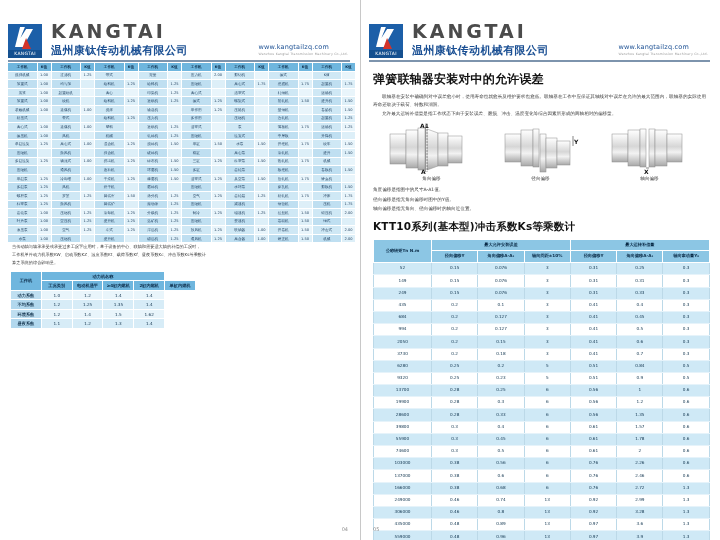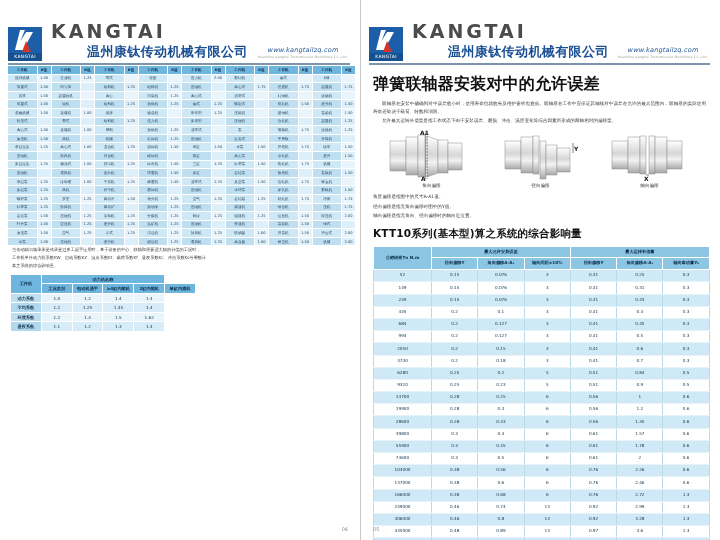--- a/index.html
+++ b/index.html
@@ -34,35 +34,35 @@
     position: absolute; bottom: 0; left: 0; right: 0; height: 8px;
     background: #15508f; color: #fff; font-size: 4.5px; line-height: 8px;
     text-align: center; letter-spacing: .3px;
   }
   .brand-words { margin-left: 9px; flex: 1 1 auto; }
   .brand-en {
     font-size: 19px; font-weight: bold; letter-spacing: 3px;
     color: #4b4b4b; line-height: 1;
   }
   .brand-cn {
-    font-size: 13px; font-weight: bold; color: #1a4f93;
-    margin-top: 2px; letter-spacing: .4px; margin-left: 36px;
-  }
-  .brand-right { text-align: center; padding-bottom: 2px; font-style: italic; }
+    font-size: 11px; font-weight: bold; color: #1a4f93;
+    margin-top: 2px; letter-spacing: .4px;
+  }
+  .brand-right { text-align: left; padding-bottom: 2px; }
   .brand-url { font-size: 6.5px; color: #1a4f93; letter-spacing: .2px; }
   .brand-sub { font-size: 3.2px; color: #9a9a9a; letter-spacing: .2px; margin-top: 1px; }
   .brand-rule { height: 2px; background: #7d94ad; margin: 2px 10px 0 8px; }
 
   
   .sec-title {
     font-size: 7.5px; font-weight: bold; color: #1d1d1d;
     margin: 9px 0 3px 8px;
   }
   .big-title {
-    font-size: 16px; font-weight: bold; color: #111;
+    font-size: 12px; font-weight: bold; color: #111;
     margin: 9px 0 5px 12px; letter-spacing: .2px;
   }
   .para {
     font-size: 4.6px; color: #3a3a3a; line-height: 1.85;
     margin: 0 14px 0 12px; text-align: justify; text-indent: 9px;
   }
   .note-line { font-size: 4.6px; color: #3a3a3a; line-height: 2.0; margin-left: 12px; }
 
   
   table { border-collapse: collapse; }
@@ -677,21 +677,21 @@
         <div class="dlabel">轴向偏移</div>
       </div>
     </div>
 
     <div style="margin-top:4px" id="r-notes">
         <div class="note-line">角度偏移是指图中的尺寸A-A1值。</div>
         <div class="note-line">径向偏移是指无角向偏移时图中的Y值。</div>
         <div class="note-line">轴向偏移是指无角向、径向偏移时的轴向近位置。</div>
       </div>
 
-    <div class="big-title" style="font-size:10.5px;margin-top:7px">KTT10系列(基本型)算之系统的综合影响量</div>
+    <div class="big-title" style="font-size:10.5px;margin-top:7px">KTT10系列(基本型)冲击系数Ks等乘数计</div>
 
     <table class="tbl3">
       <colgroup>
           <col class="c0">
           <col class="cx">
           <col class="cx">
           <col class="cx">
           <col class="cx">
           <col class="cx">
           <col class="cx">

